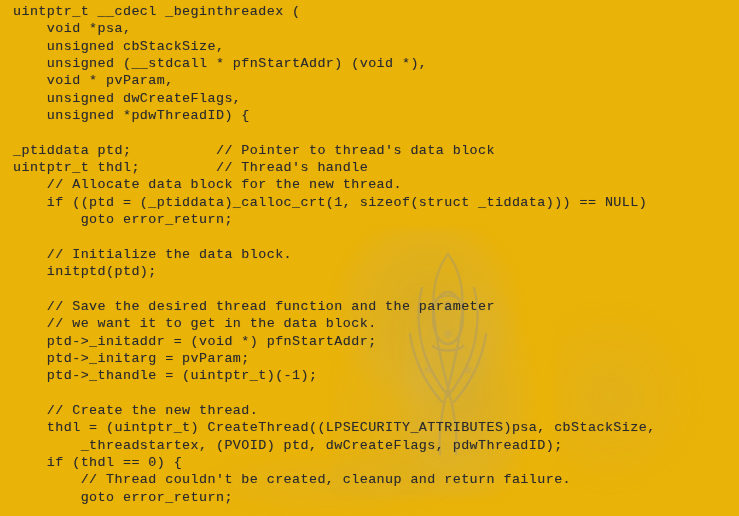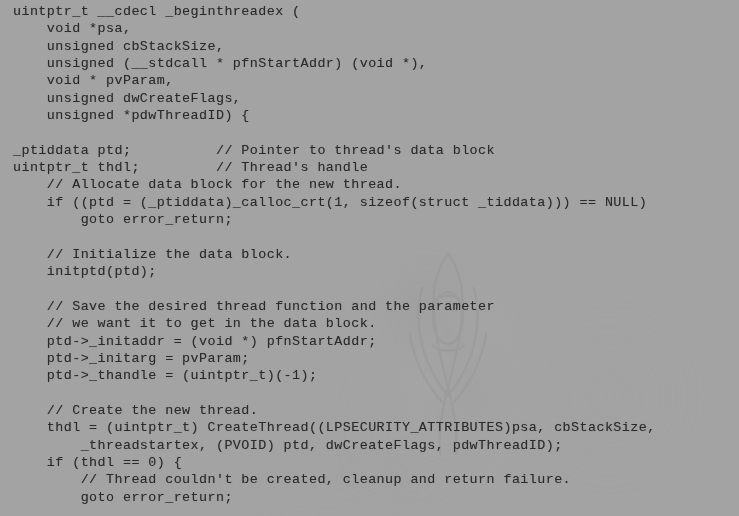--- a/index.html
+++ b/index.html
@@ -6,21 +6,21 @@
   html, body {
     margin: 0;
     padding: 0;
     background: #ffffff;
   }
 
   #page {
     position: relative;
     width: 739px;
     height: 516px;
-    background: #a3a3a3;
+    background: #eab308;
     overflow: hidden;
     font-family: "Liberation Mono", "DejaVu Sans Mono", monospace;
   }
 
   
   .watermark {
     position: absolute;
     pointer-events: none;
     z-index: 0;
   }

